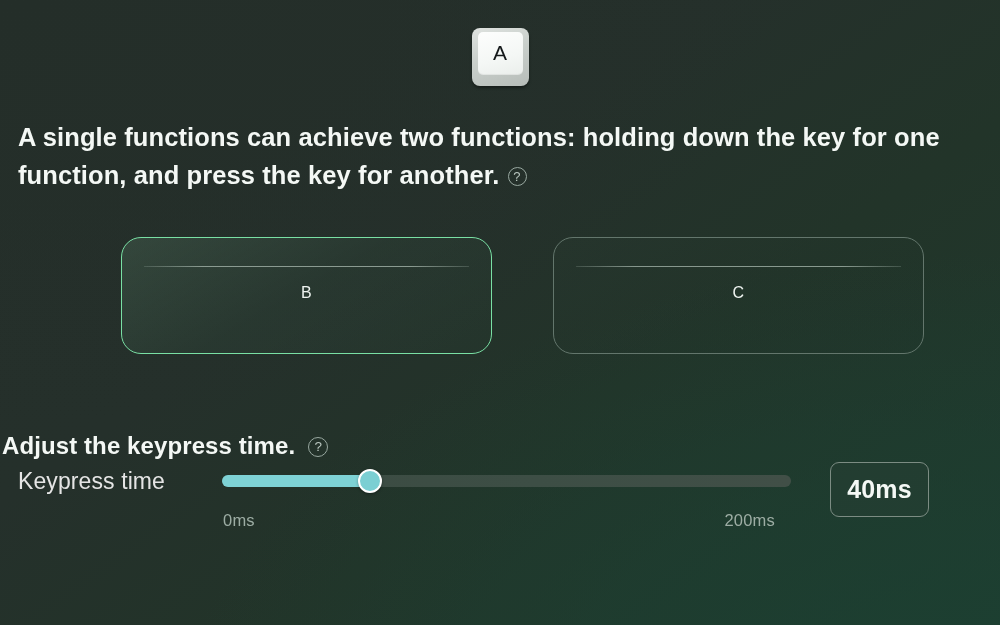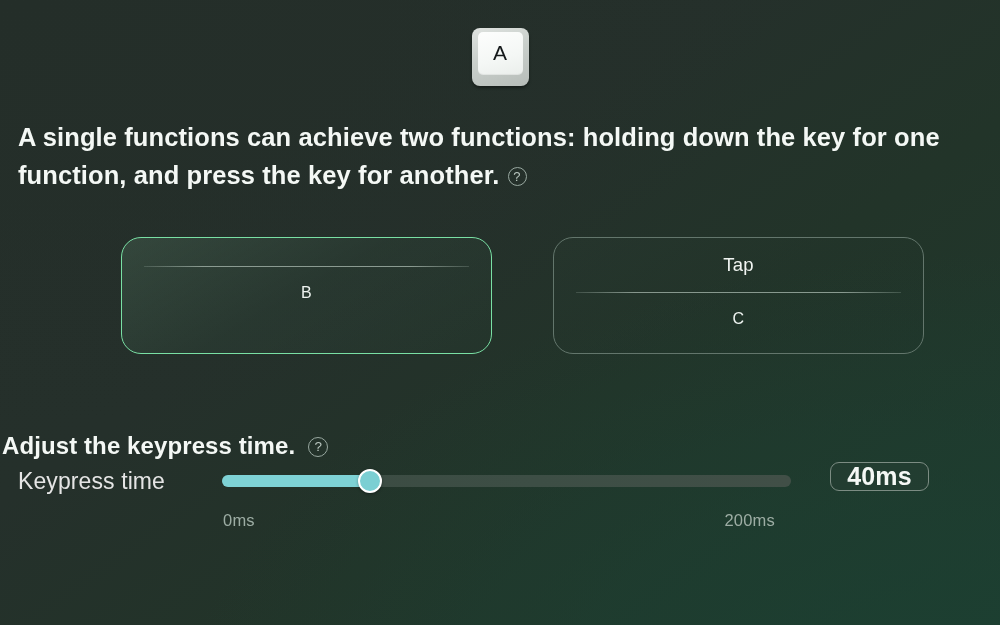--- a/index.html
+++ b/index.html
@@ -219,21 +219,21 @@
     letter-spacing: 0.2px;
   }
   .tick-min { left: 1px; }
   .tick-max { right: 16px; margin-left: 24px; }
 
   .value-box {
     position: absolute;
     left: 812px;
     top: -4px;
     width: 99px;
-    height: 29px;
+    height: 55px;
     border: 1.4px solid #7c8c83;
     border-radius: 9px;
     background: rgba(46,66,55,0.30);
     display: flex;
     align-items: center;
     justify-content: center;
     font-size: 25px;
     font-weight: bold;
     color: #f4f8f5;
     letter-spacing: 0.2px;
@@ -260,21 +260,20 @@
   </div>
 
   <div class="cards">
 
     <div class="card card-hold">
       <div class="card-divider"></div>
       <div class="card-value">B</div>
     </div>
 
     <div class="card card-tap">
-      <div class="card-title">Tap</div>
       <div class="card-divider"></div>
       <div class="card-value">C</div>
     </div>
 
   </div>
 
   <div class="section-title">
     <span>Adjust the keypress time.</span><span class="helpicon">
         <span>?</span>
       </span>

